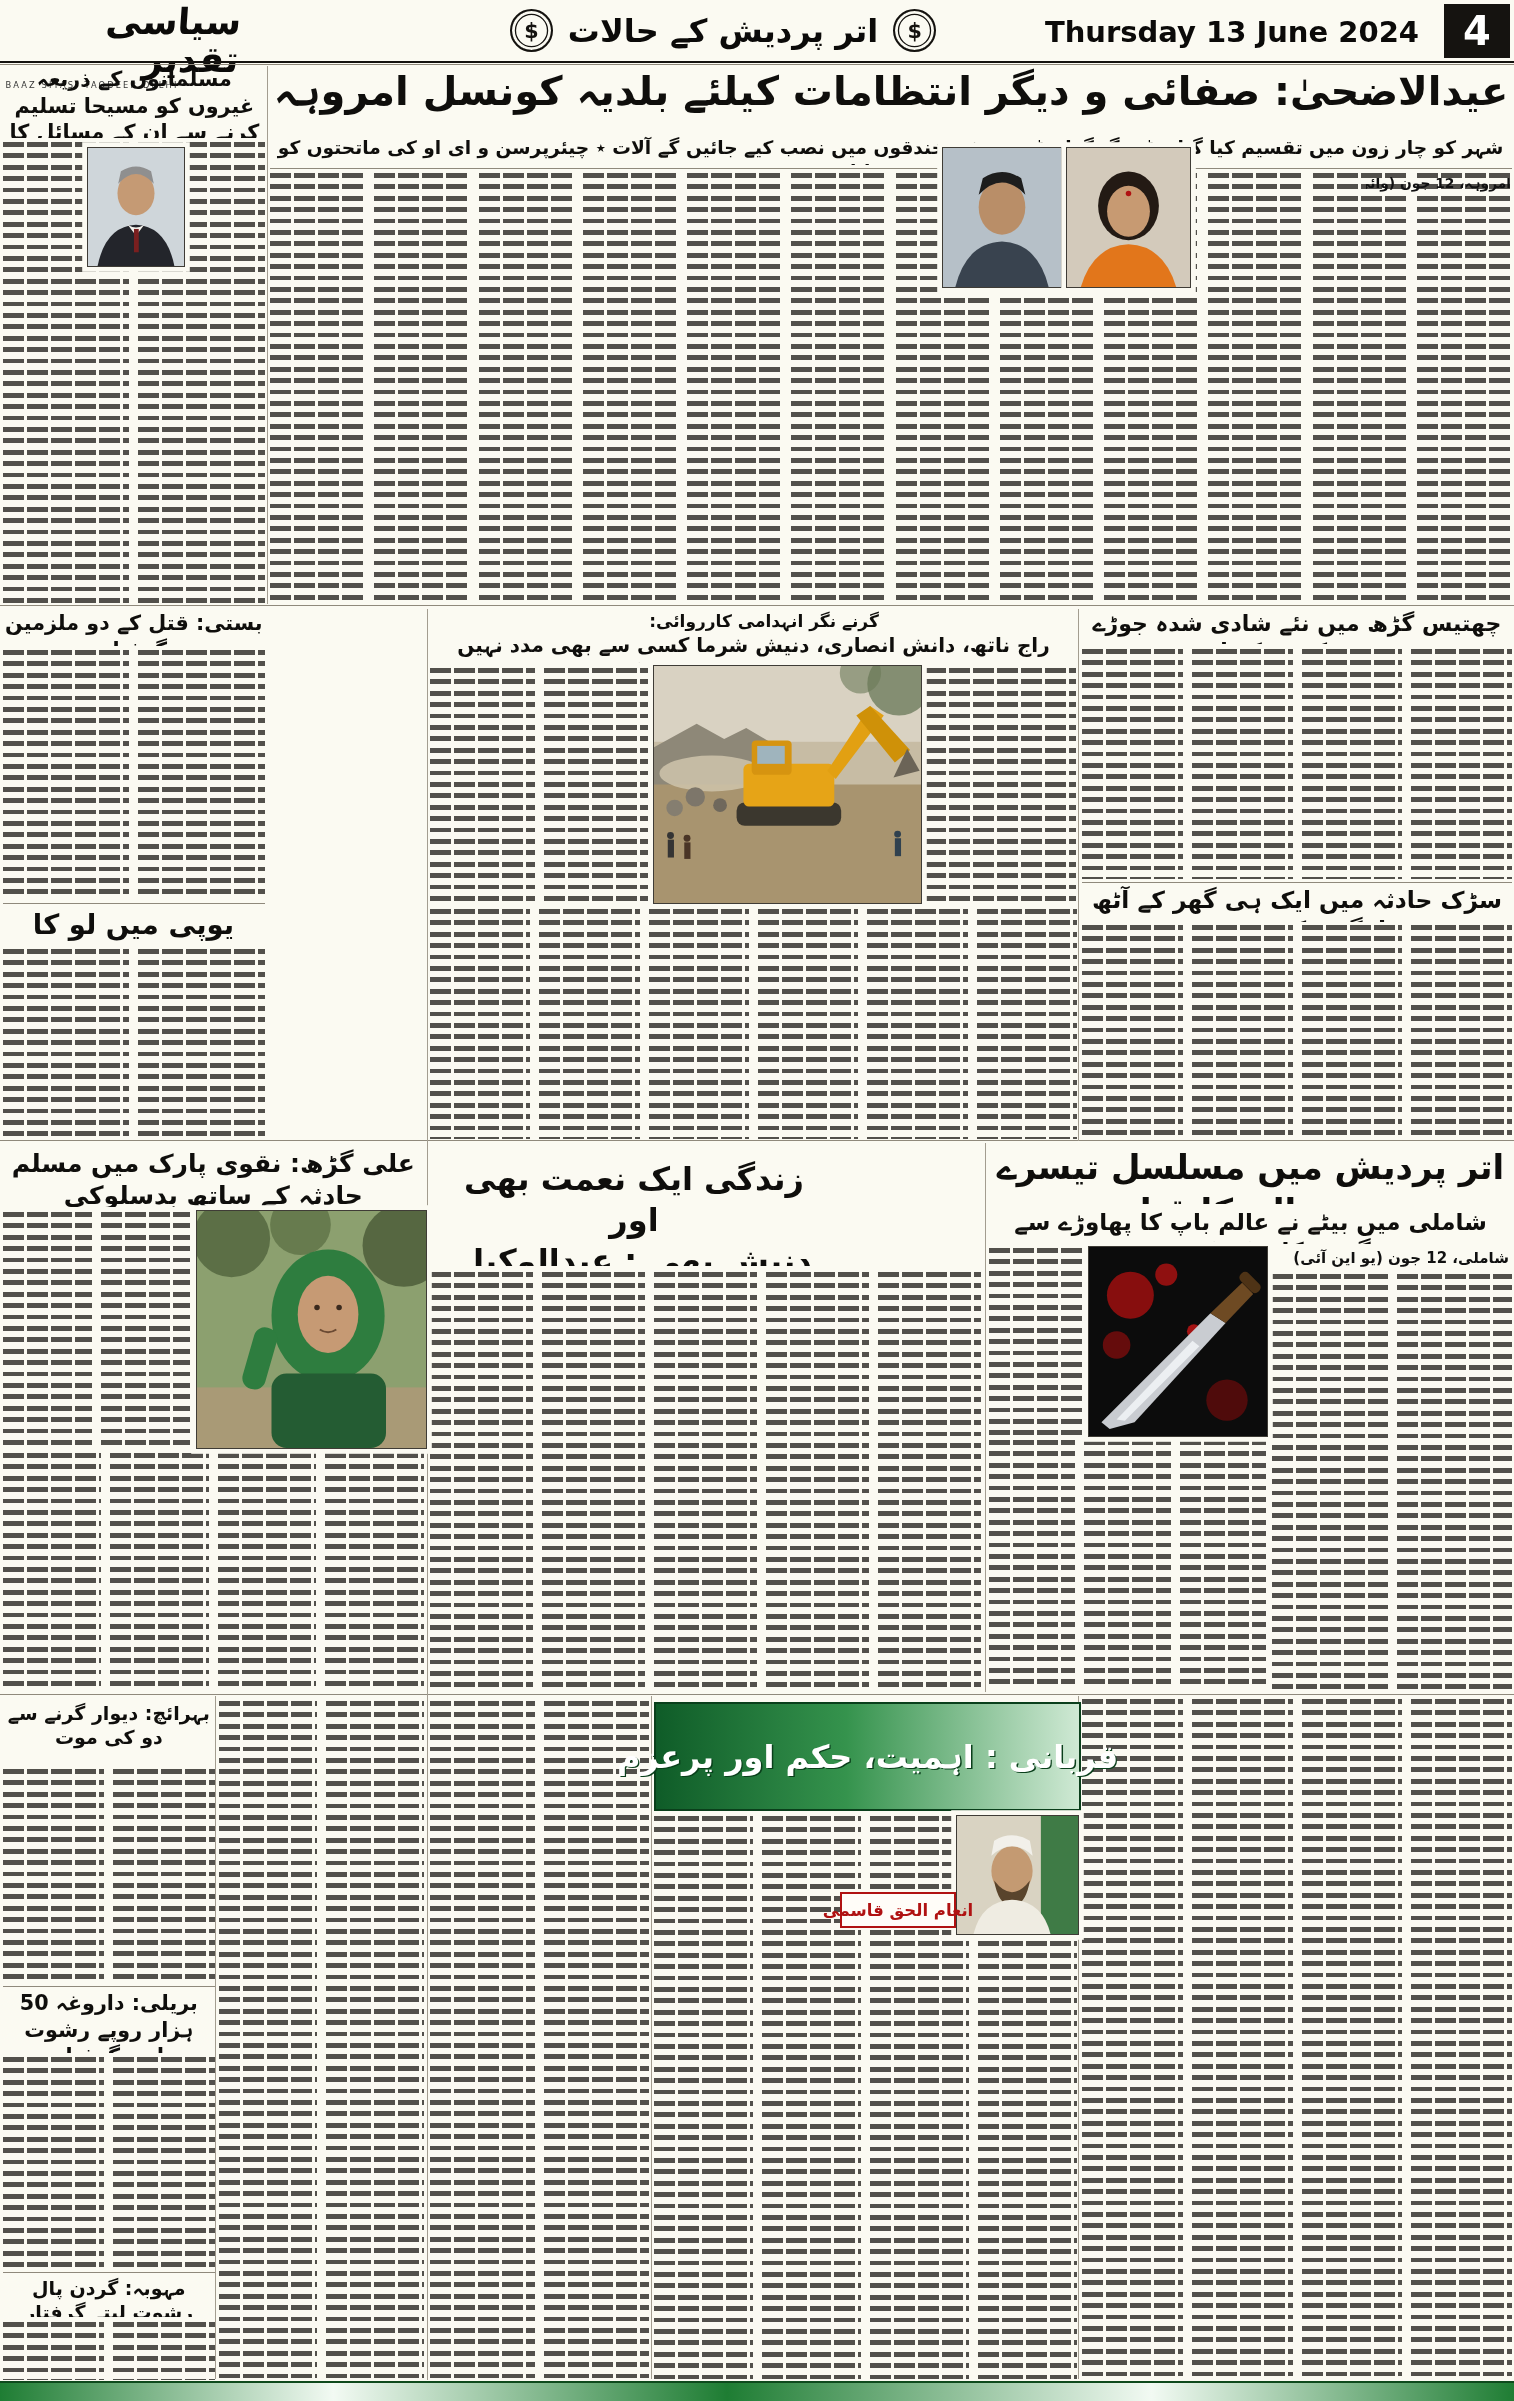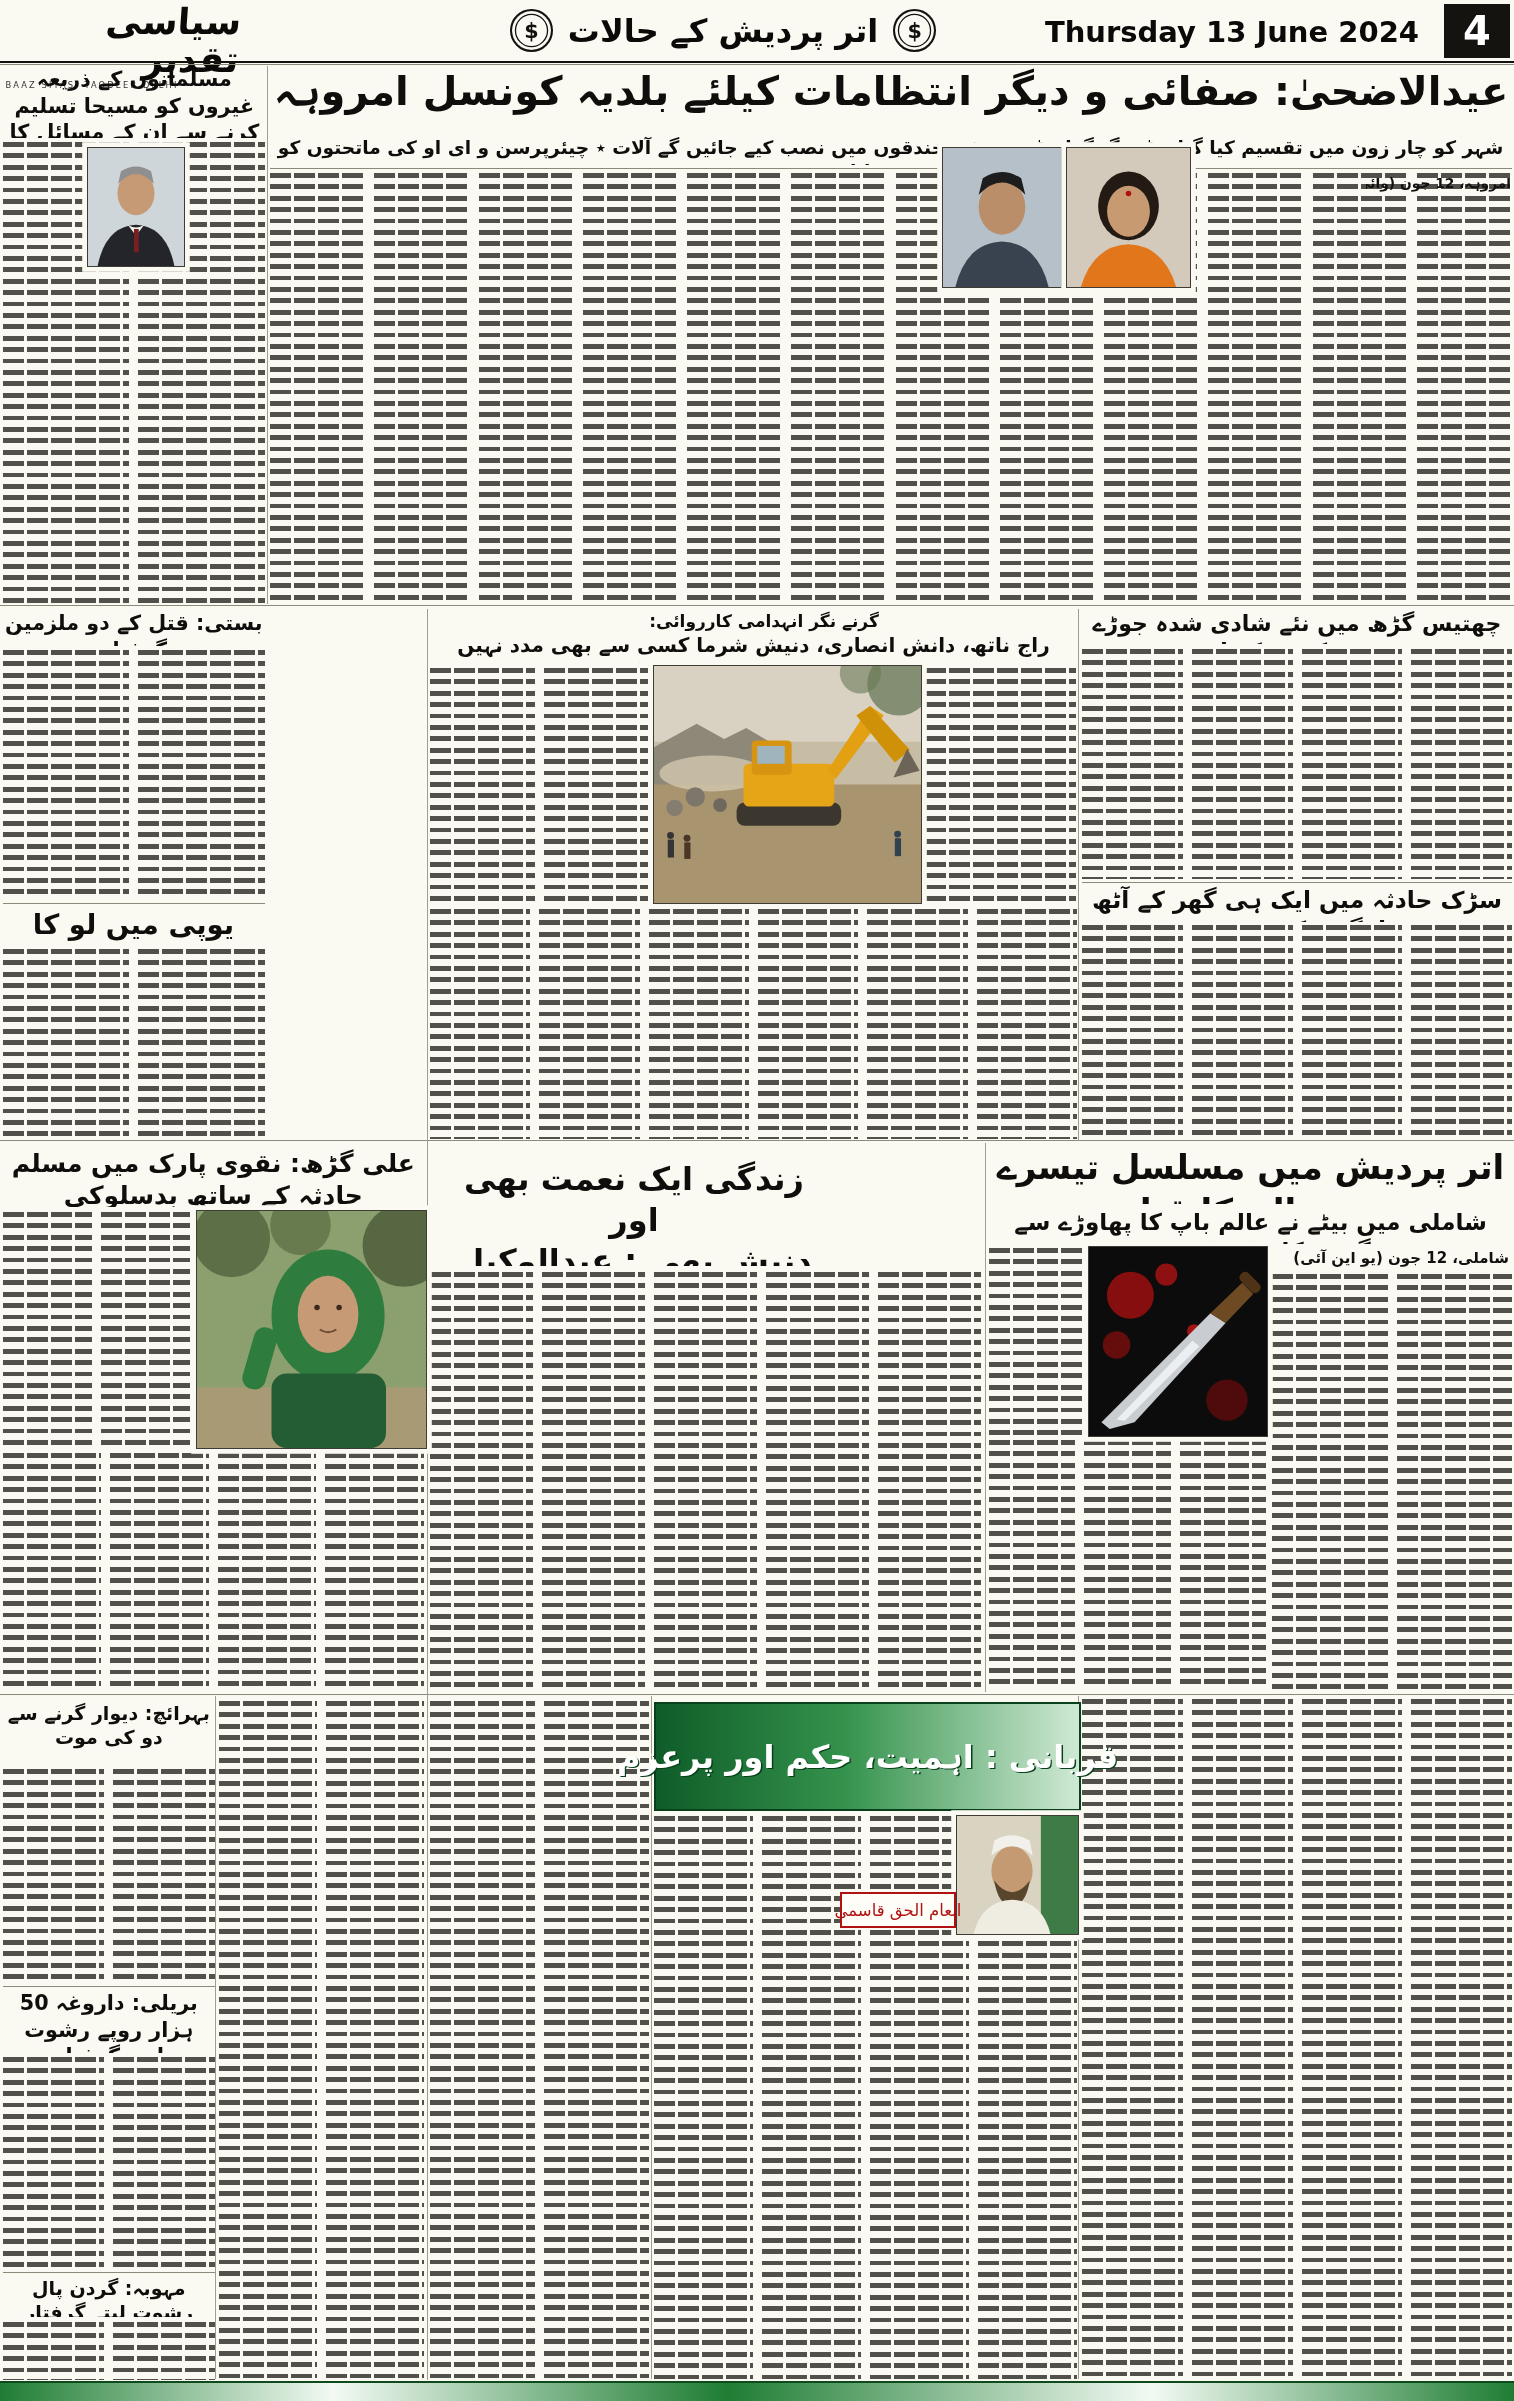--- a/index.html
+++ b/index.html
@@ -28,21 +28,21 @@
   .section-title{font-size:32px;font-weight:700;direction:rtl;color:#0b0a09;white-space:nowrap;}
   .coin{width:39px;height:39px;border-radius:50%;border:2.1px solid #14120f;display:flex;align-items:center;justify-content:center;
         box-shadow:inset 0 0 0 2.8px #fbfaf2, inset 0 0 0 4.1px #14120f;font-weight:700;font-size:20.7px;color:#14120f;flex:0 0 auto;}
   .date-txt{font-size:29px;font-weight:700;color:#0b0a09;text-align:right;white-space:nowrap;}
   .pagenum{background:#151310;color:#ffffff;display:flex;align-items:center;justify-content:center;
            font-size:40px;font-weight:700;}
   .greenbox{background:linear-gradient(90deg,#0f5c28,#35934d 45%,#cfe9d4);border:2.1px double #0a3f1b;
             display:flex;align-items:center;justify-content:center;z-index:3;}
   .greenbox span{font-size:32px;font-weight:700;color:#ffffff;direction:rtl;text-shadow:1.4px 1.4px 0 #0a3f1b;white-space:nowrap;}
   .authorbox{border:2.1px solid #b01212;color:#b01212;background:#fffdf8;display:flex;align-items:center;justify-content:center;
-             font-size:16.5px;font-weight:400;direction:rtl;z-index:4;white-space:nowrap;}
+             font-size:16.5px;font-weight:700;direction:rtl;z-index:4;white-space:nowrap;}
   .footerbar{background:linear-gradient(90deg,#1e7d33,#f2faf3 22%,#1e7d33 48%,#f2faf3 76%,#1e7d33);
              border-top:2.1px solid #0e4a1d;z-index:2;}
 </style>
 </head>
 <body>
 
 <div class="page">
 
   <div class="abs" style="left:5.5px;top:2.8px;width:234px;height:58px;">
     <div class="m-urdu">سیاسی تقدیر</div>

